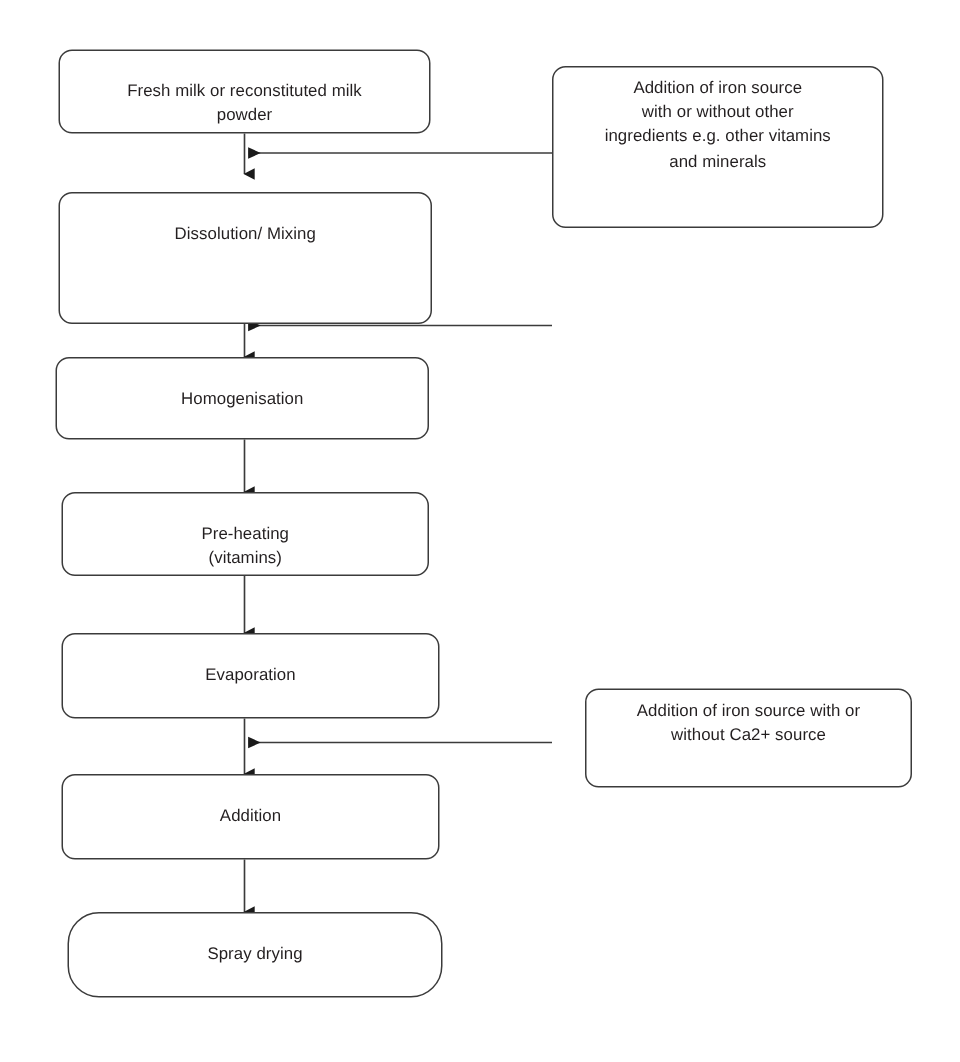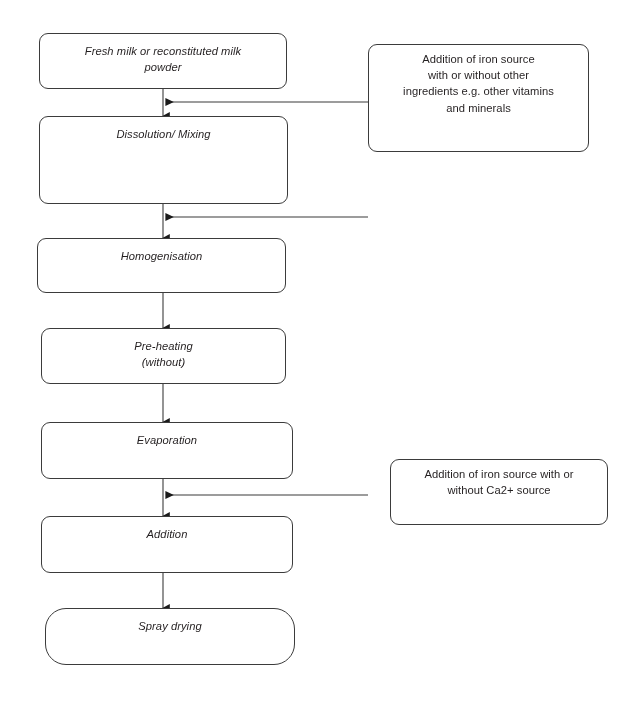--- a/index.html
+++ b/index.html
@@ -37,22 +37,21 @@
     letter-spacing: 0.05px;
   }
   .node .node-label {
     display: block;
     width: 100%;
     white-space: pre-line;
   }
   
   .process-node {
     align-items: flex-start;
-    padding: 9px 14px 6px 14px;
-    font-style: italic;
+    padding: 19px 14px 6px 14px;
   }
   
   .annotation-node {
     align-items: flex-start;
     padding: 6px 14px;
   }
   svg.connectors {
     position: absolute;
     left: 0;
     top: 0;
@@ -86,31 +85,31 @@
     <line x1="368" y1="102" x2="166" y2="102" stroke="#3b3b3b" stroke-width="1.1" marker-end="url(#arrowLeft)"></line>
     <line x1="368" y1="217" x2="166" y2="217" stroke="#3b3b3b" stroke-width="1.1" marker-end="url(#arrowLeft)"></line>
     <line x1="368" y1="495" x2="166" y2="495" stroke="#3b3b3b" stroke-width="1.1" marker-end="url(#arrowLeft)"></line>
   </svg>
 
   <div class="node process-node" style="left:39px; top:33px; width:248px; height:56px;">
     <span class="node-label">Fresh milk or reconstituted milk
 powder</span>
   </div>
 
-  <div class="node process-node" style="left:39px; top:116px; width:249px; height:88px;">
+  <div class="node process-node" style="left:39px; top:128px; width:249px; height:88px;">
     <span class="node-label">Dissolution/ Mixing</span>
   </div>
 
   <div class="node process-node" style="left:37px; top:238px; width:249px; height:55px;justify-content:flex-end;">
     <span class="node-label">Homogenisation</span>
   </div>
 
   <div class="node process-node" style="left:41px; top:328px; width:245px; height:56px;">
     <span class="node-label">Pre-heating
-(without)</span>
+(vitamins)</span>
   </div>
 
   <div class="node process-node" style="left:41px; top:422px; width:252px; height:57px;">
     <span class="node-label">Evaporation</span>
   </div>
 
   <div class="node process-node" style="left:41px; top:516px; width:252px; height:57px;">
     <span class="node-label">Addition</span>
   </div>
 

